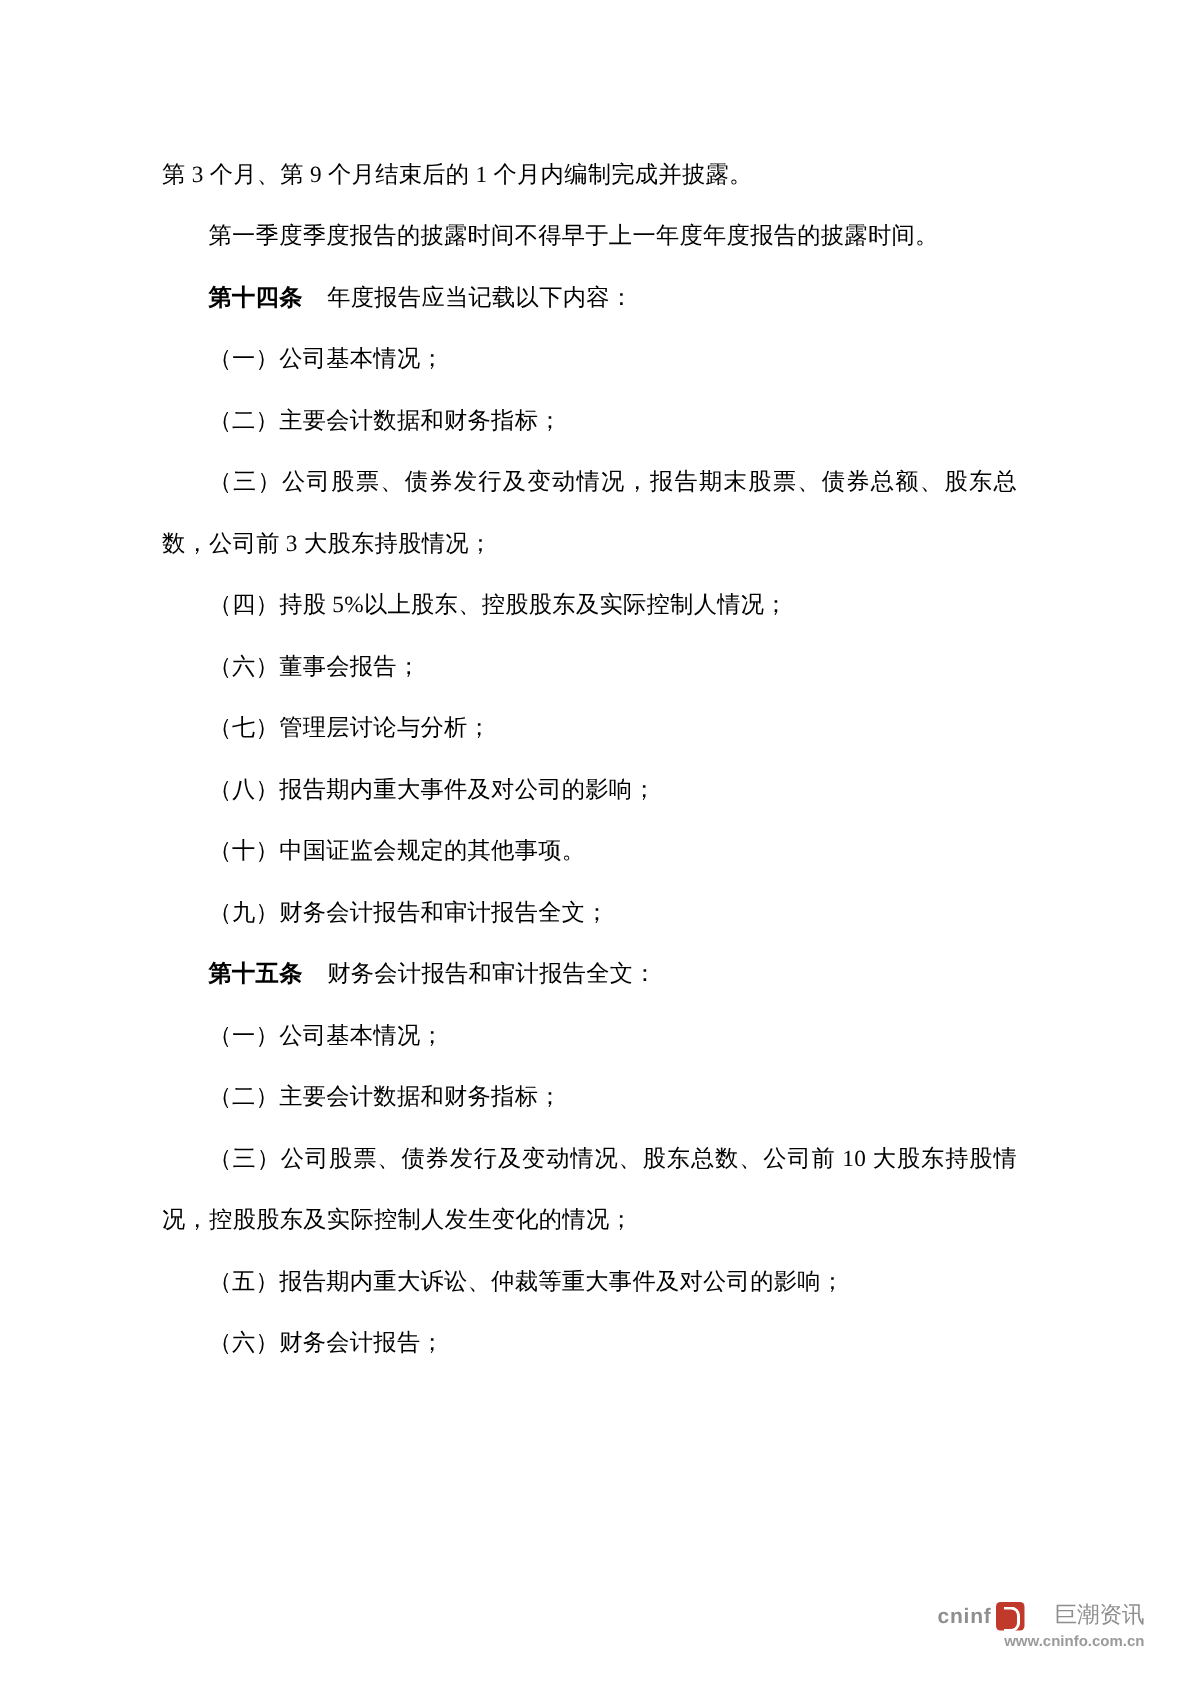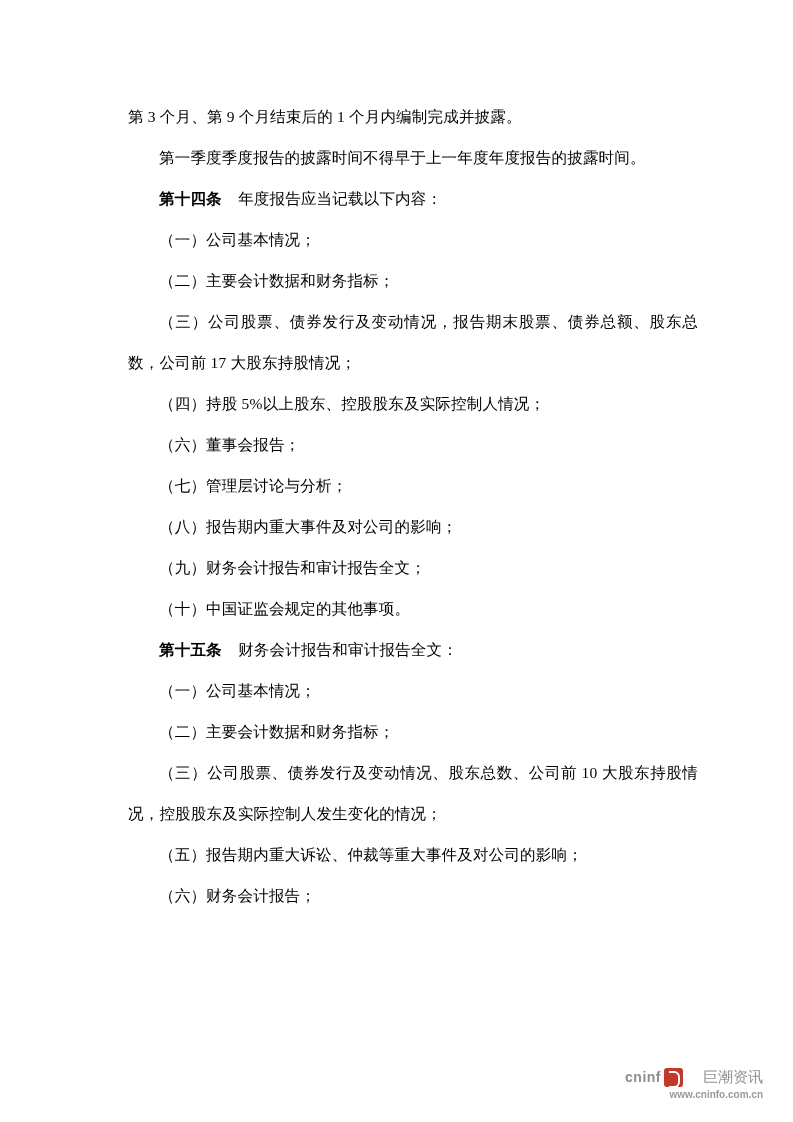--- a/index.html
+++ b/index.html
@@ -18,21 +18,21 @@
   .page {
     position: absolute;
     left: 0;
     top: 0;
     width: 793px;
     height: 1122px;
     background: #ffffff;
   }
   .content {
     position: absolute;
-    left: 128px;
+    left: 108px;
     top: 96px;
     width: 570px;
   }
   p {
     margin: 0 0 0 0;
     font-size: 15.5px;
     line-height: 41px;
     text-align: justify;
     text-justify: inter-ideograph;
     letter-spacing: 0.2px;
@@ -107,34 +107,34 @@
     <p class="para">第 3 个月、第 9 个月结束后的 1 个月内编制完成并披露。</p>
 
     <p class="para indent">第一季度季度报告的披露时间不得早于上一年度年度报告的披露时间。</p>
 
     <p class="para indent"><span class="article-label">第十四条</span>&nbsp;&nbsp;&nbsp;&nbsp;<span>年度报告应当记载以下内容：</span></p>
 
     <p class="para indent">（一）公司基本情况；</p>
 
     <p class="para indent">（二）主要会计数据和财务指标；</p>
 
-    <p class="para indent">（三）公司股票、债券发行及变动情况，报告期末股票、债券总额、股东总数，公司前 17 大股东持股情况；</p>
+    <p class="para indent">（三）公司股票、债券发行及变动情况，报告期末股票、债券总额、股东总数，公司前 3 大股东持股情况；</p>
 
     <p class="para indent">（四）持股 5%以上股东、控股股东及实际控制人情况；</p>
 
 
     <p class="para indent">（六）董事会报告；</p>
 
     <p class="para indent">（七）管理层讨论与分析；</p>
 
     <p class="para indent">（八）报告期内重大事件及对公司的影响；</p>
 
+    <p class="para indent">（十）中国证监会规定的其他事项。</p>
+
     <p class="para indent">（九）财务会计报告和审计报告全文；</p>
-
-    <p class="para indent">（十）中国证监会规定的其他事项。</p>
 
     <p class="para indent"><span class="article-label">第十五条</span>&nbsp;&nbsp;&nbsp;&nbsp;<span>财务会计报告和审计报告全文：</span></p>
 
     <p class="para indent">（一）公司基本情况；</p>
 
     <p class="para indent">（二）主要会计数据和财务指标；</p>
 
     <p class="para indent">（三）公司股票、债券发行及变动情况、股东总数、公司前 10 大股东持股情况，控股股东及实际控制人发生变化的情况；</p>
 
 

